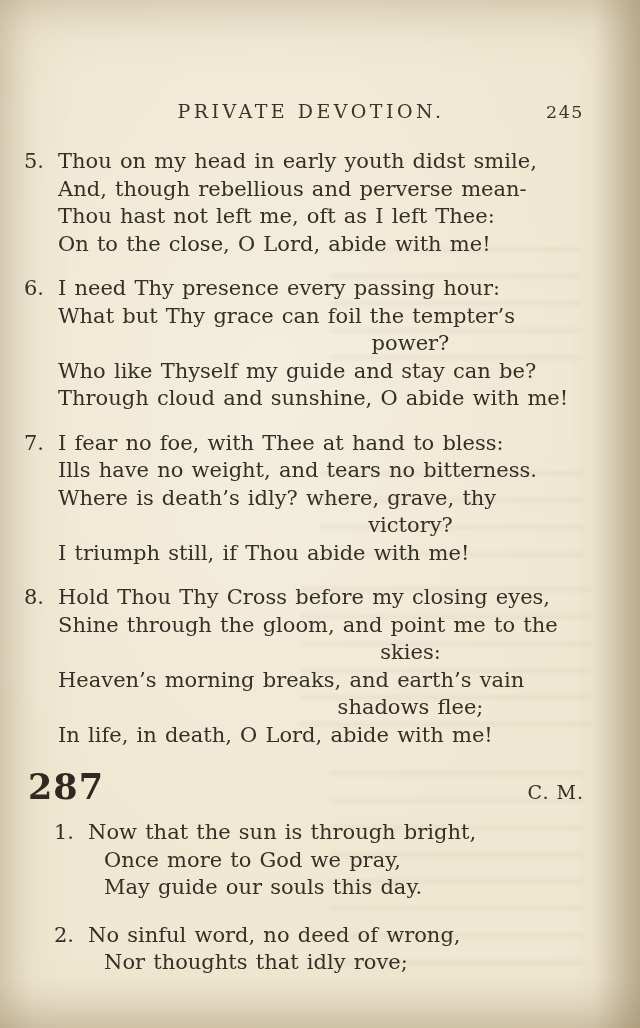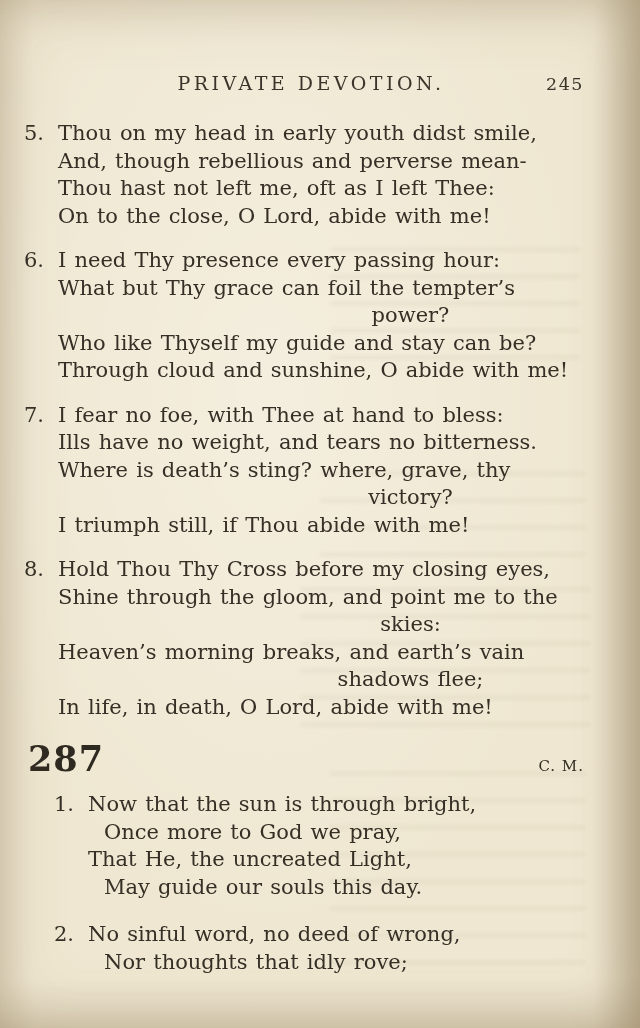--- a/index.html
+++ b/index.html
@@ -15,21 +15,21 @@
     margin: 0 auto;
     overflow: hidden;
     font-family: "DejaVu Serif", "Liberation Serif", serif;
     color: #352f26;
     background:
       radial-gradient(ellipse at 42% 38%, rgba(255,255,255,0.30), rgba(255,255,255,0) 62%),
       linear-gradient(to left, rgba(110,88,48,0.22), rgba(110,88,48,0) 46px),
       linear-gradient(to right, rgba(110,88,48,0.10), rgba(110,88,48,0) 34px),
       linear-gradient(to top, rgba(110,88,48,0.10), rgba(110,88,48,0) 50px),
       #efe7d1;
-    padding: 72px 42px 0 24px;
+    padding: 100px 42px 0 24px;
   }
   .page::after {
     content: "";
     position: absolute;
     inset: 0;
     pointer-events: none;
     box-shadow: inset 0 0 70px rgba(120,95,55,0.18), inset -18px 0 40px rgba(110,85,45,0.22);
   }
   
   .ghost {
@@ -77,21 +77,21 @@
     align-items: baseline;
     margin: 4px 0 12px 4px;
   }
   .hymn-number {
     font-size: 35px;
     font-weight: bold;
     letter-spacing: 1px;
     color: #2f2a21;
   }
   .hymn-meter {
-    font-size: 15px;
+    font-size: 19px;
     letter-spacing: 1px;
     padding-right: 14px;
   }
   .hymn-section { padding-left: 30px; }
   .hymn-section .verse { margin-bottom: 20px; }
 </style>
 </head>
 <body>
 
 <div class="page">
@@ -124,21 +124,21 @@
           <div class="line center">power?</div>
           <div class="line">Who like Thyself my guide and stay can be?</div>
           <div class="line">Through cloud and sunshine, O abide with me!</div>
         </div>
       </div>
       <div class="verse">
         <span class="verse-num">7.</span>
         <div class="verse-lines">
           <div class="line">I fear no foe, with Thee at hand to bless:</div>
           <div class="line">Ills have no weight, and tears no bitterness.</div>
-          <div class="line">Where is death’s sting? where, grave, thy</div>
+          <div class="line">Where is death’s idly? where, grave, thy</div>
           <div class="line center">victory?</div>
           <div class="line">I triumph still, if Thou abide with me!</div>
         </div>
       </div>
       <div class="verse">
         <span class="verse-num">8.</span>
         <div class="verse-lines">
           <div class="line">Hold Thou Thy Cross before my closing eyes,</div>
           <div class="line">Shine through the gloom, and point me to the</div>
           <div class="line center">skies:</div>
@@ -153,21 +153,20 @@
     <span class="hymn-number">287</span>
     <span class="hymn-meter">C. M.</span>
   </div>
 
   <div class="verses hymn-section" id="verses-287">
       <div class="verse">
         <span class="verse-num">1.</span>
         <div class="verse-lines">
           <div class="line">Now that the sun is through bright,</div>
           <div class="line ind1">Once more to God we pray,</div>
-          <div class="line">That He, the uncreated Light,</div>
           <div class="line ind1">May guide our souls this day.</div>
         </div>
       </div>
       <div class="verse">
         <span class="verse-num">2.</span>
         <div class="verse-lines">
           <div class="line">No sinful word, no deed of wrong,</div>
           <div class="line ind1">Nor thoughts that idly rove;</div>
         </div>
       </div>

